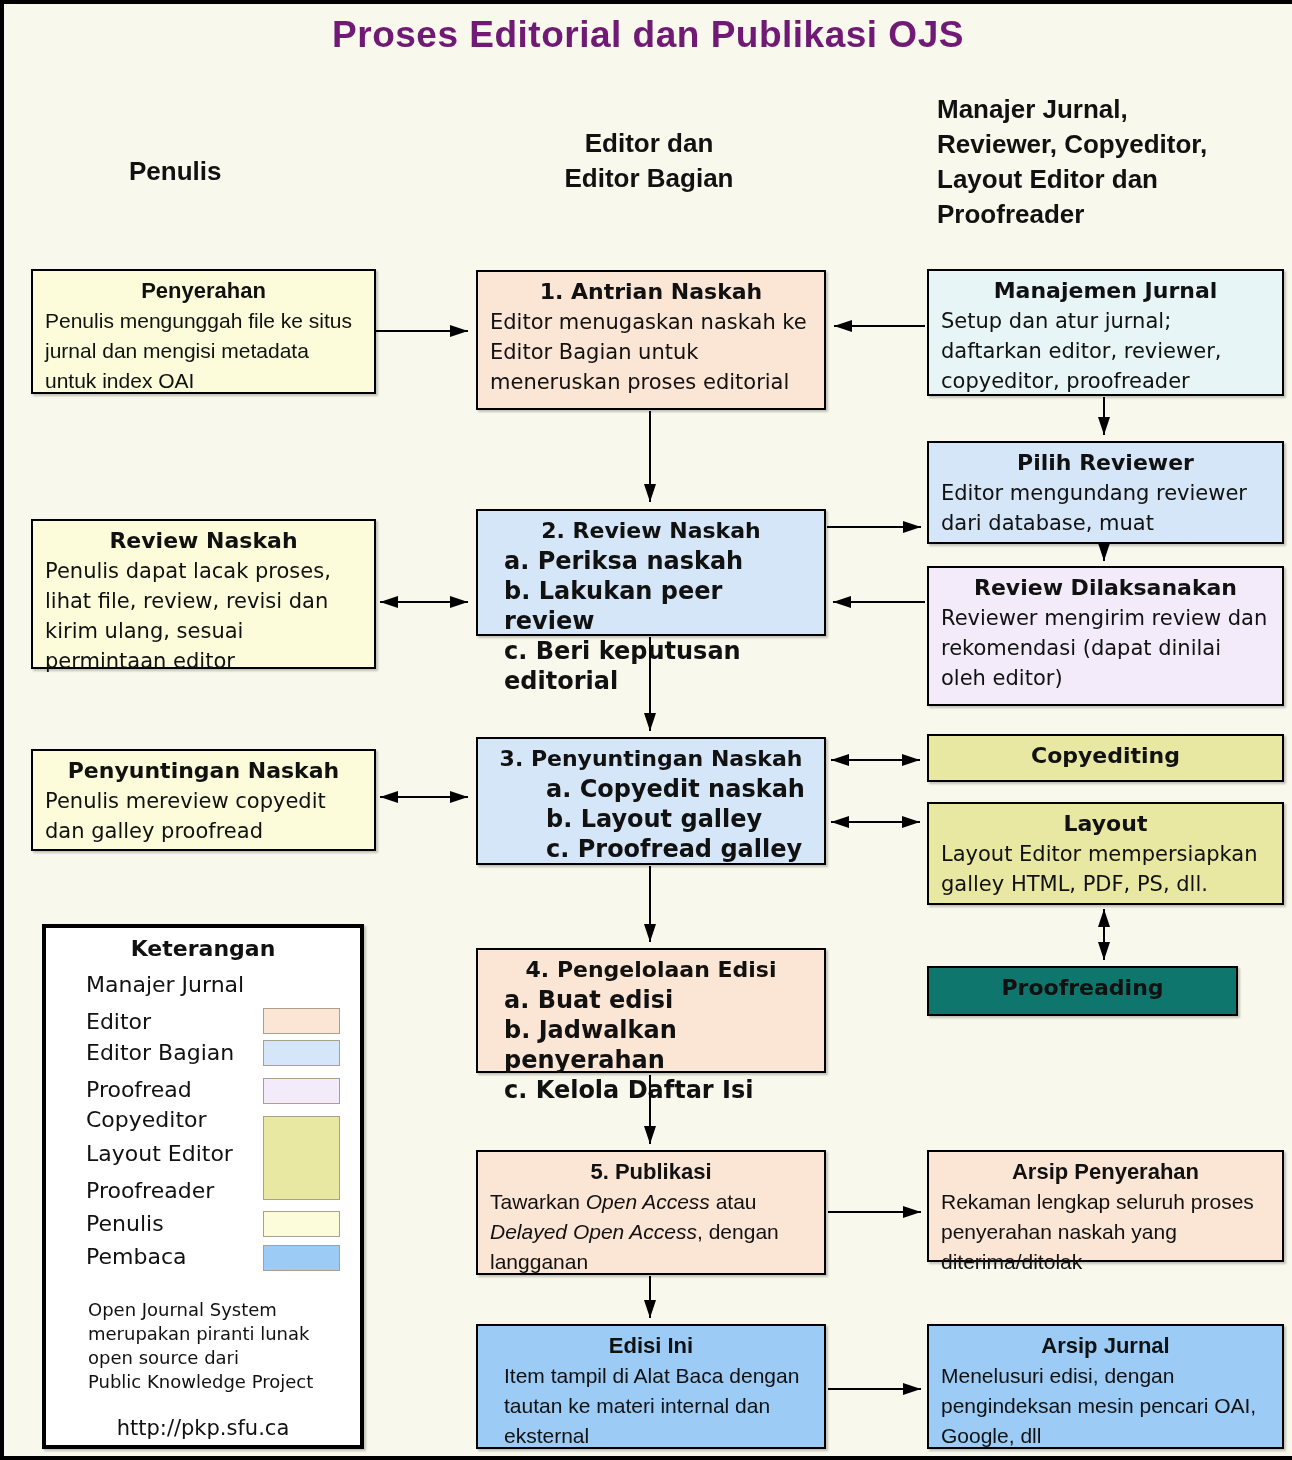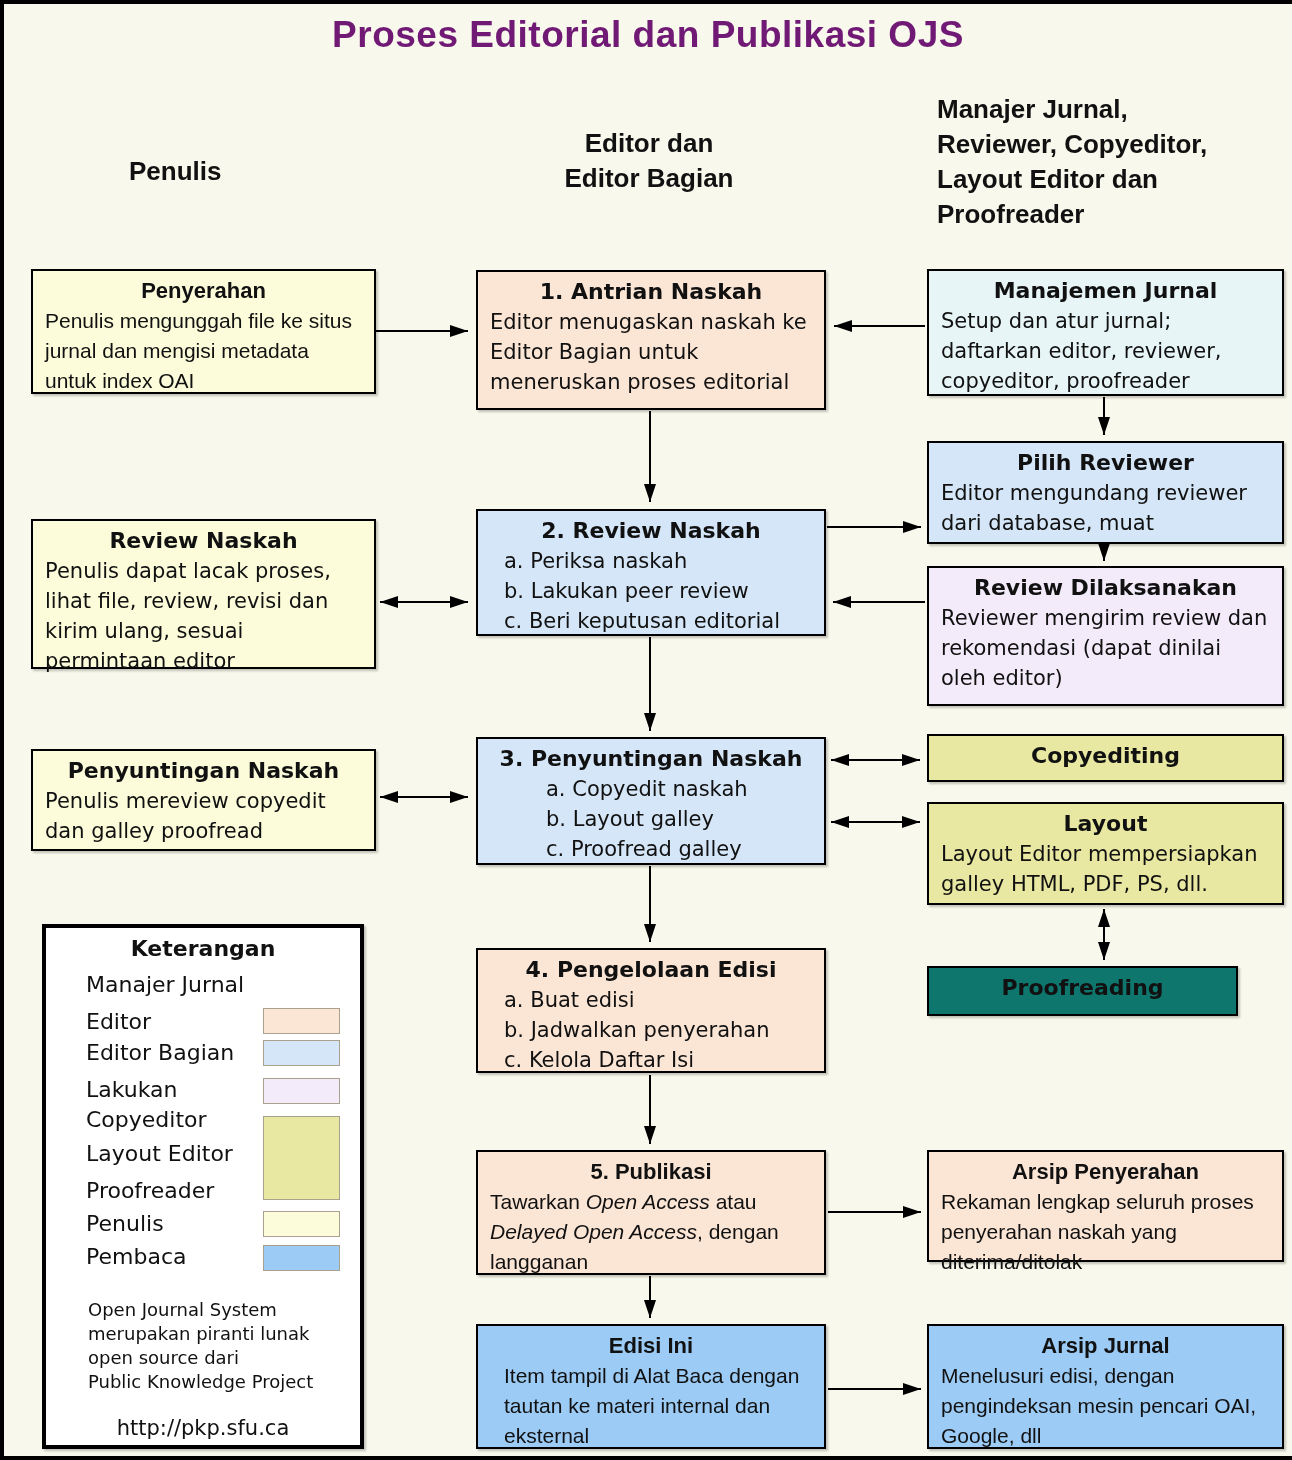--- a/index.html
+++ b/index.html
@@ -21,21 +21,21 @@
   }
   .center{text-align:center;}
   .box{
     box-sizing:border-box;border:2px solid #000;color:#111;
     box-shadow:2px 2px 2px rgba(0,0,0,0.22);
     padding:4px 12px 4px 12px;
   }
   .box .bt{font-weight:bold;font-size:22px;line-height:31px;text-align:center;}
   .box .bb{font-size:21px;line-height:30px;text-align:left;}
   .box ul{margin:0;padding:0;list-style:none;}
-  .box li{font-size:21px;line-height:30px;}
+  .box li{font-size:24px;line-height:30px;font-weight:bold;}
   .ind1 li{padding-left:14px;}
   .ind2 li{padding-left:56px;}
   .cond, .cond .bt, .cond .bb{font-family:"Liberation Sans",sans-serif;}
   .legend{box-sizing:border-box;border:4px solid #000;box-shadow:2px 2px 2px rgba(0,0,0,0.22);}
   .legend .lt{position:absolute;top:8px;left:0;width:100%;text-align:center;font-weight:bold;font-size:22px;color:#111;}
   .lrow{position:absolute;left:40px;font-size:22px;color:#111;}
   .lsw{position:absolute;left:217px;width:77px;height:26px;border:1px solid #a9a08e;box-sizing:border-box;}
   .lfoot{position:absolute;left:42px;font-size:18px;line-height:24px;color:#111;white-space:pre-line;}
   .lurl{position:absolute;left:0;width:100%;text-align:center;font-size:21px;color:#111;}
   svg.arrows{position:absolute;top:0;left:0;pointer-events:none;}
@@ -151,21 +151,21 @@
     <div class="bt">Arsip Jurnal</div>
     <div class="bb">Menelusuri edisi, dengan pengindeksan mesin pencari OAI, Google, dll</div>
   </div>
 
   <div class="abs legend" style="left: 38px; top: 920px; width: 322px; height: 525px; background: rgb(255, 255, 255);">
     <div class="lt">Keterangan</div>
 
     <div class="lrow" style="top:44px;">Manajer Jurnal</div>
     <div class="lrow" style="top:81px;">Editor</div>
     <div class="lrow" style="top:112px;">Editor Bagian</div>
-    <div class="lrow" style="top:149px;">Lakukan</div>
+    <div class="lrow" style="top:149px;">Proofread</div>
     <div class="lrow" style="top:179px;">Copyeditor</div>
     <div class="lrow" style="top:213px;">Layout Editor</div>
     <div class="lrow" style="top:250px;">Proofreader</div>
     <div class="lrow" style="top:283px;">Penulis</div>
     <div class="lrow" style="top:316px;">Pembaca</div>
 
     <div class="lsw" style="top: 80px; background: rgb(251, 229, 213);"></div>
     <div class="lsw" style="top: 112px; background: rgb(212, 230, 247);"></div>
     <div class="lsw" style="top: 150px; background: rgb(243, 235, 250);"></div>
     <div class="lsw" style="top: 188px; height: 84px; background: rgb(232, 232, 162);"></div>

